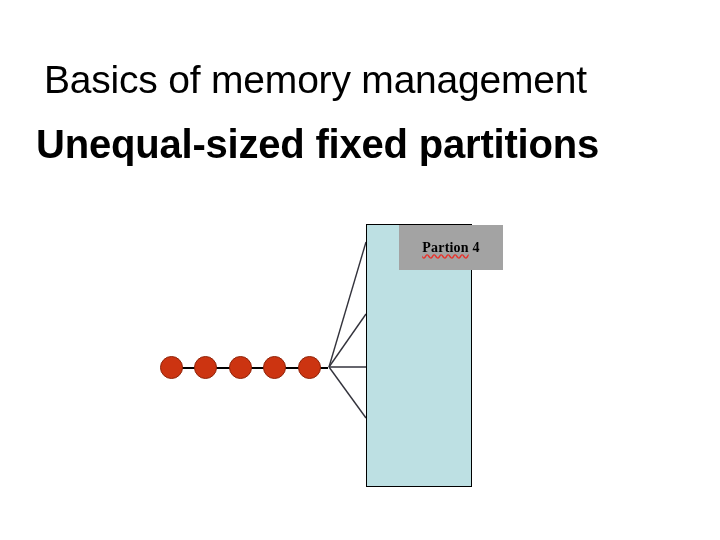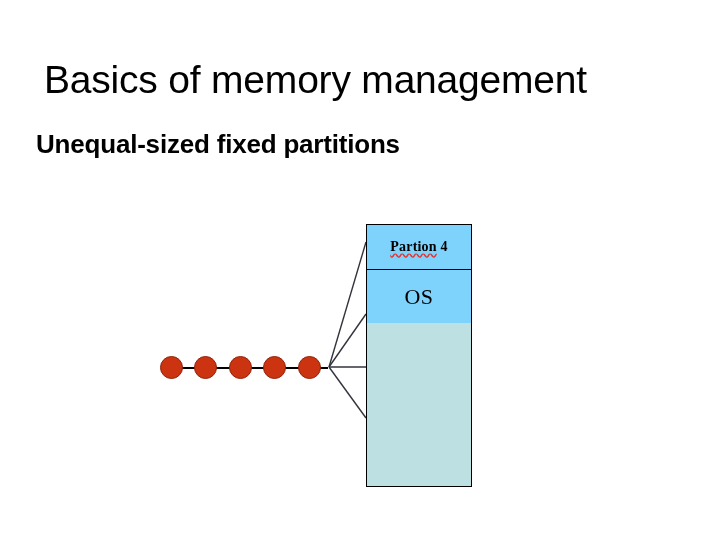--- a/index.html
+++ b/index.html
@@ -38,21 +38,21 @@
     letter-spacing: -0.2px;
     white-space: nowrap;
   }
 
   #subtitle {
     position: absolute;
     left: 36px;
     top: 116px;
     width: 660px;
     font-family: "Liberation Sans", sans-serif;
-    font-size: 26px;
+    font-size: 40px;
     font-weight: 700;
     line-height: 36px;
     color: #000000;
     letter-spacing: -0.2px;
     white-space: nowrap;
   }
 
   
   #diagram {
     position: absolute;
@@ -80,25 +80,26 @@
     height: 263px;
     border: 1.5px solid #000000;
     box-sizing: border-box;
     background: #bde0e3;
   }
 
   .mem-block {
     position: relative;
     box-sizing: border-box;
     width: 100%;
-    background: #7dd3fc;
+    background: #a3a3a3;
     border-bottom: 1.5px solid #000000;
     display: flex;
     align-items: center;
     justify-content: center;
+    margin-left: 32px;
   }
   .mem-block:last-child {
     border-bottom: none;
   }
 
   .mem-label {
     font-family: "Liberation Serif", serif;
     font-size: 14px;
     font-weight: 700;
     color: #000000;
@@ -182,20 +183,17 @@
 
     <div id="memory-stack">
 
       <div class="mem-block" style="height:45px">
         <span class="mem-label"><span class="misspelled">Partion</span><span> 4</span></span>
       </div>
 
 
 
 
-      <div class="mem-block" style="height:53px">
-        <span class="os-label">OS</span>
-      </div>
 
     </div>
 
   </div>
 </div>
 
 </body></html>

